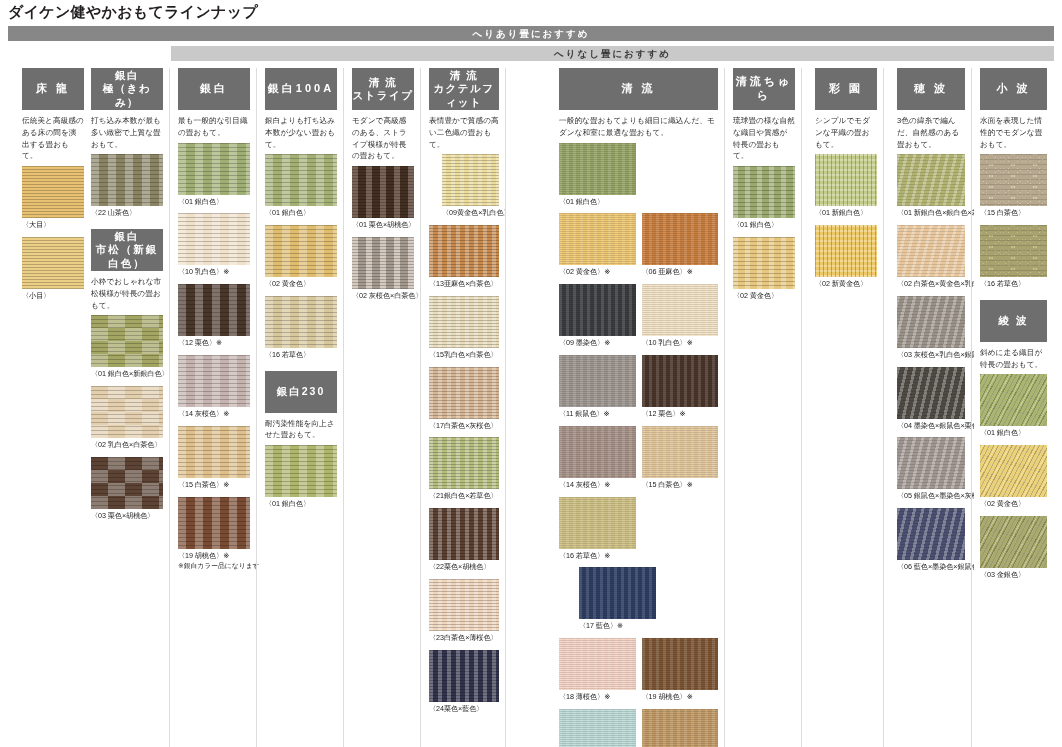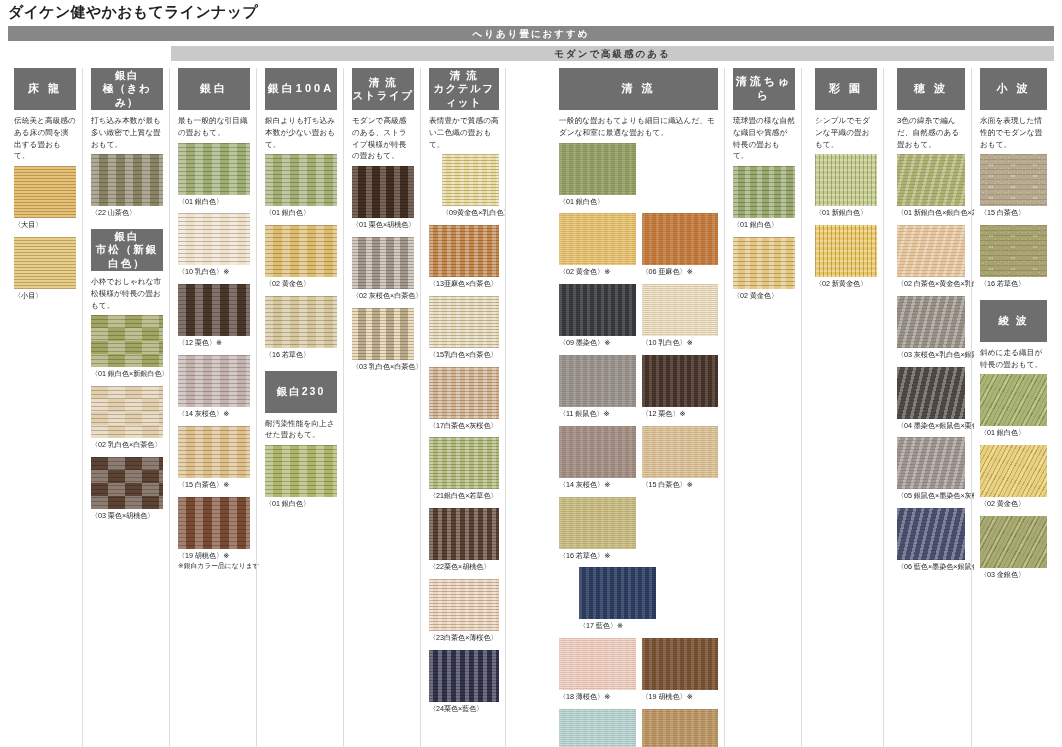--- a/index.html
+++ b/index.html
@@ -132,24 +132,24 @@
   }
 </style>
 </head>
 <body>
 
 <div id="page">
 
   <div class="page-title">ダイケン健やかおもてラインナップ</div>
 
   <div class="banner dark" style="left:8px;  top:26px; width:1046px;">へりあり畳におすすめ</div>
-  <div class="banner light" style="left:171px; top:46px; width:883px;">モダンで高級感のある</div>
+  <div class="banner light" style="left:171px; top:46px; width:883px;">へりなし畳におすすめ</div>
 
   <div id="columns">
-      <div class="col" style="left: 8px; width: 75px;">
+      <div class="col" style="left: 16px; width: 75px;">
         <div class="inner">
           <div class="plate">
             <span>床 龍</span>
           </div>
           <div class="desc">伝統美と高級感のある床の間を演出する畳おもて。</div>
           <div class="swatch-grid">
             <div class="sw" style="width: 100%;">
               <div class="chip" style="height: 52px; background: repeating-linear-gradient(rgba(0, 0, 0, 0.22) 0px, rgba(0, 0, 0, 0.22) 1px, transparent 1px, transparent 3px), rgb(232, 193, 115);"></div>
               <div class="cap">〈大目〉</div>
             </div>
@@ -272,24 +272,20 @@
           <div class="desc">モダンで高級感のある、ストライプ模様が特長の畳おもて。</div>
           <div class="swatch-grid">
             <div class="sw" style="width: 100%;">
               <div class="chip" style="height: 52px; background: repeating-linear-gradient(rgba(0, 0, 0, 0.22) 0px, rgba(0, 0, 0, 0.22) 1px, transparent 1px, transparent 3px), repeating-linear-gradient(90deg, rgba(255, 255, 255, 0.22) 0px, rgba(255, 255, 255, 0.22) 6px, rgba(0, 0, 0, 0.18) 6px, rgba(0, 0, 0, 0.18) 14px), rgb(83, 57, 43);"></div>
               <div class="cap">〈01 栗色×胡桃色〉</div>
             </div>
             <div class="sw" style="width: 100%;">
               <div class="chip" style="height: 52px; background: repeating-linear-gradient(rgba(0, 0, 0, 0.22) 0px, rgba(0, 0, 0, 0.22) 1px, transparent 1px, transparent 3px), repeating-linear-gradient(90deg, rgba(255, 255, 255, 0.22) 0px, rgba(255, 255, 255, 0.22) 6px, rgba(0, 0, 0, 0.18) 6px, rgba(0, 0, 0, 0.18) 14px), rgb(201, 188, 176);"></div>
               <div class="cap">〈02 灰桜色×白茶色〉</div>
             </div>
-            <div class="sw" style="width: 100%;">
-              <div class="chip" style="height: 52px; background: repeating-linear-gradient(rgba(0, 0, 0, 0.22) 0px, rgba(0, 0, 0, 0.22) 1px, transparent 1px, transparent 3px), repeating-linear-gradient(90deg, rgba(255, 255, 255, 0.22) 0px, rgba(255, 255, 255, 0.22) 6px, rgba(0, 0, 0, 0.18) 6px, rgba(0, 0, 0, 0.18) 14px), rgb(233, 212, 173);"></div>
-              <div class="cap">〈03 乳白色×白茶色〉</div>
-            </div>
           </div>
         </div>
         <div class="divider"></div>
       </div>
       <div class="col" style="left: 423px; width: 83px;">
         <div class="inner">
           <div class="plate two">
             <div><span>清 流</span><span class="l2">カクテルフィット</span></div>
           </div>
           <div class="desc">表情豊かで質感の高い二色織の畳おもて。</div>

